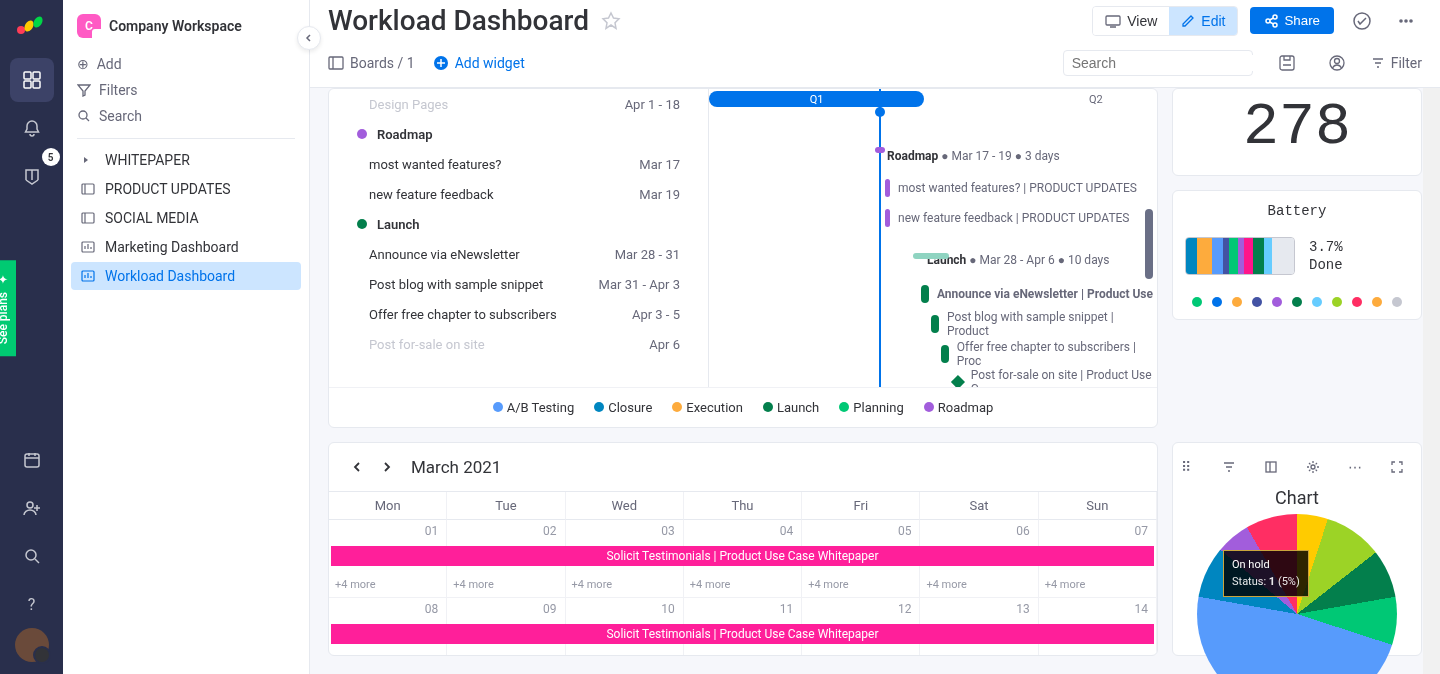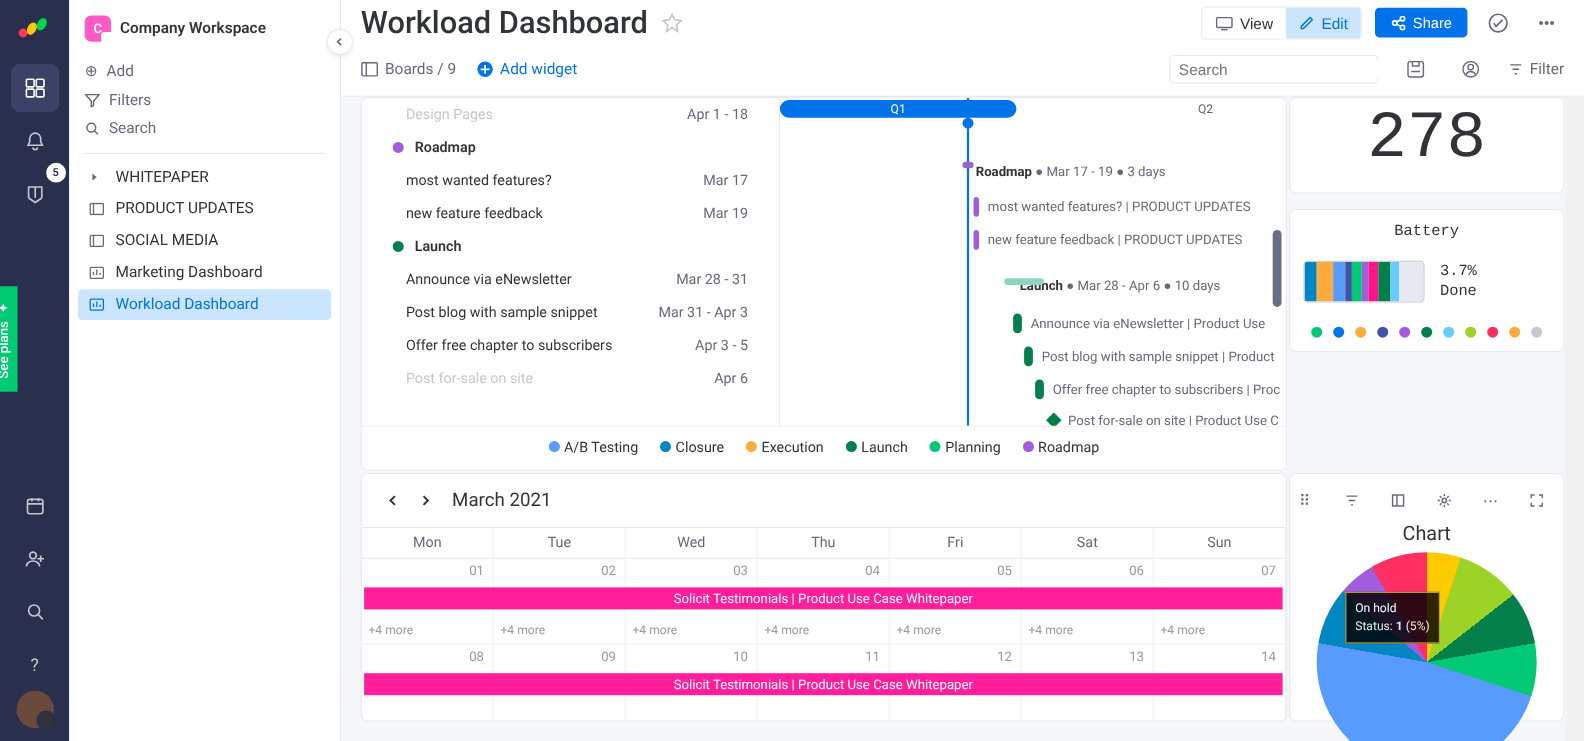--- a/index.html
+++ b/index.html
@@ -42,21 +42,21 @@
 .seg button.active{background:#cce5ff; color:#0073ea;}
 .share-btn{background:#0073ea; color:#fff; border:none; border-radius:4px; padding:6px 14px; display:flex; align-items:center; gap:6px; cursor:pointer; font-weight:500;}
 .icon-btn{width:32px; height:32px; display:flex; align-items:center; justify-content:center; cursor:pointer; color:#676879; border-radius:4px;}
 
 .subbar{display:flex; align-items:center; padding:8px 18px; background:#fff; border-bottom:1px solid #e6e9ef; gap:18px; color:#676879;}
 .subbar .add-w{color:#0073ea; display:flex; align-items:center; gap:6px;}
 .subbar-spacer{flex:1;}
 .search-box{display:flex; align-items:center; border:1px solid #e6e9ef; border-radius:4px; padding:4px 8px; width:190px; color:#a5a8b5;}
 .search-box input{border:none; outline:none; flex:1; font-size:14px; color:#323338;}
 
-.canvas{flex:1; padding:0 18px 18px; overflow:hidden; display:grid; grid-template-columns: 1fr 250px; grid-template-rows: 340px 1fr; gap:2px; position:relative;}
+.canvas{flex:1; padding:0 18px 18px; overflow:hidden; display:grid; grid-template-columns: 1fr 250px; grid-template-rows: 340px 1fr; gap:14px; position:relative;}
 
 
 .gantt{grid-column:1; grid-row:1; background:#fff; border-radius:6px; overflow:hidden; position:relative; border:1px solid #e6e9ef;}
 .gantt-inner{display:flex; height:calc(100% - 40px);}
 .gantt-left{width:380px; border-right:1px solid #e6e9ef; overflow:hidden;}
 .gl-row{display:flex; align-items:center; height:30px; padding-left:40px; font-size:13px;}
 .gl-row .date{margin-left:auto; margin-right:28px; color:#676879;}
 .gl-group{font-weight:600; padding-left:28px;}
 .dot{width:10px; height:10px; border-radius:50%; display:inline-block; margin-right:10px;}
 .gantt-right{flex:1; position:relative; overflow:hidden;}
@@ -301,21 +301,21 @@
           </svg>
         </div>
     </div>
 
     <div class="subbar">
       <span style="display:flex;align-items:center;gap:6px;">
           <svg width="16" height="14" viewBox="0 0 16 14" fill="none" stroke="#676879" stroke-width="1.3">
             <rect x="1" y="1" width="14" height="12" rx="1"></rect>
             <path d="M5 1v12"></path>
           </svg>
-          <span>Boards / 9</span>
+          <span>Boards / 1</span>
         </span>
       <span class="add-w">
           <svg width="16" height="16" viewBox="0 0 16 16">
             <circle cx="8" cy="8" r="7" fill="#0073ea"></circle>
             <path d="M8 4v8M4 8h8" stroke="#fff" stroke-width="1.5"></path>
           </svg>
           <span>Add widget</span>
         </span>
       <div class="subbar-spacer"></div>
       <div class="search-box">
@@ -400,21 +400,21 @@
                 <span class="bar" style="width:5px;background:#a25ddc"></span>
                 <span>most wanted features? | PRODUCT UPDATES</span>
               </div>
               <div class="bar-row" style="top: 114px; left: 176px;">
                 <span class="bar" style="width:5px;background:#a25ddc"></span>
                 <span>new feature feedback | PRODUCT UPDATES</span>
               </div>
               <div class="bar-row" style="top: 156px; left: 218px;">
                 <span><b style="color:#323338">Launch</b> ● Mar 28 - Apr 6 ● 10 days</span>
               </div>
-              <div class="bar-row" style="top: 190px; left: 212px;">
+              <div class="bar-row" style="top: 190px; left: 212px; font-weight: bold;">
                 <span class="bar" style="width:8px;background:#037f4c"></span>
                 <span>Announce via eNewsletter | Product Use</span>
               </div>
               <div class="bar-row" style="top: 220px; left: 222px;">
                 <span class="bar" style="width:8px;background:#037f4c"></span>
                 <span>Post blog with sample snippet | Product</span>
               </div>
               <div class="bar-row" style="top: 250px; left: 232px;">
                 <span class="bar" style="width:8px;background:#037f4c"></span>
                 <span>Offer free chapter to subscribers | Proc</span>

